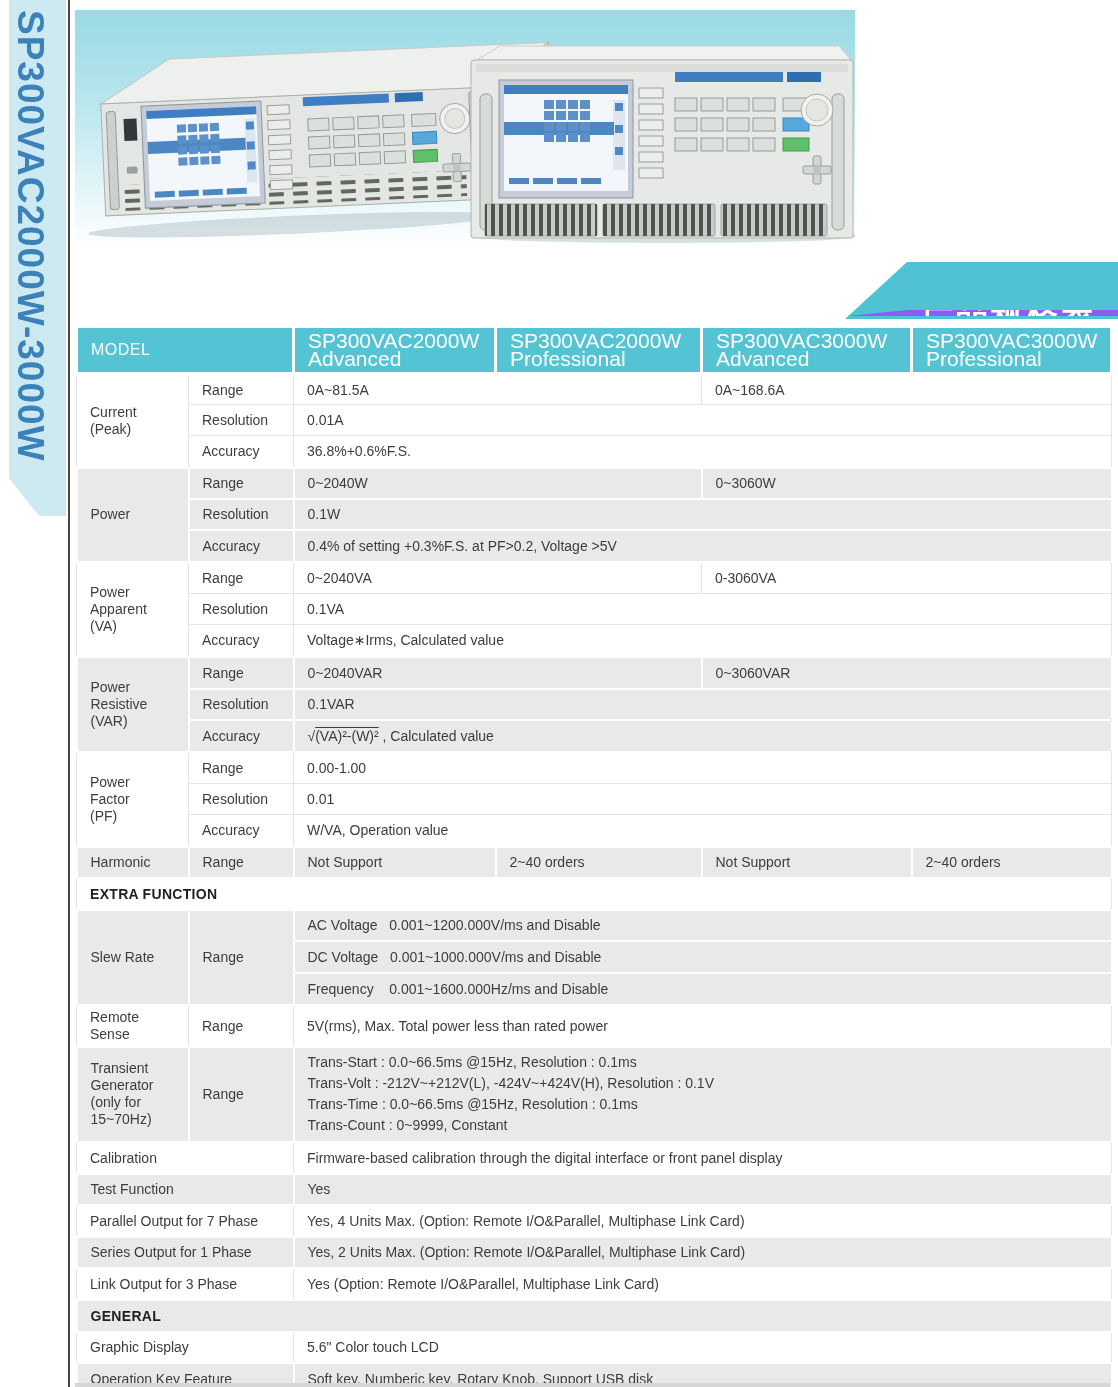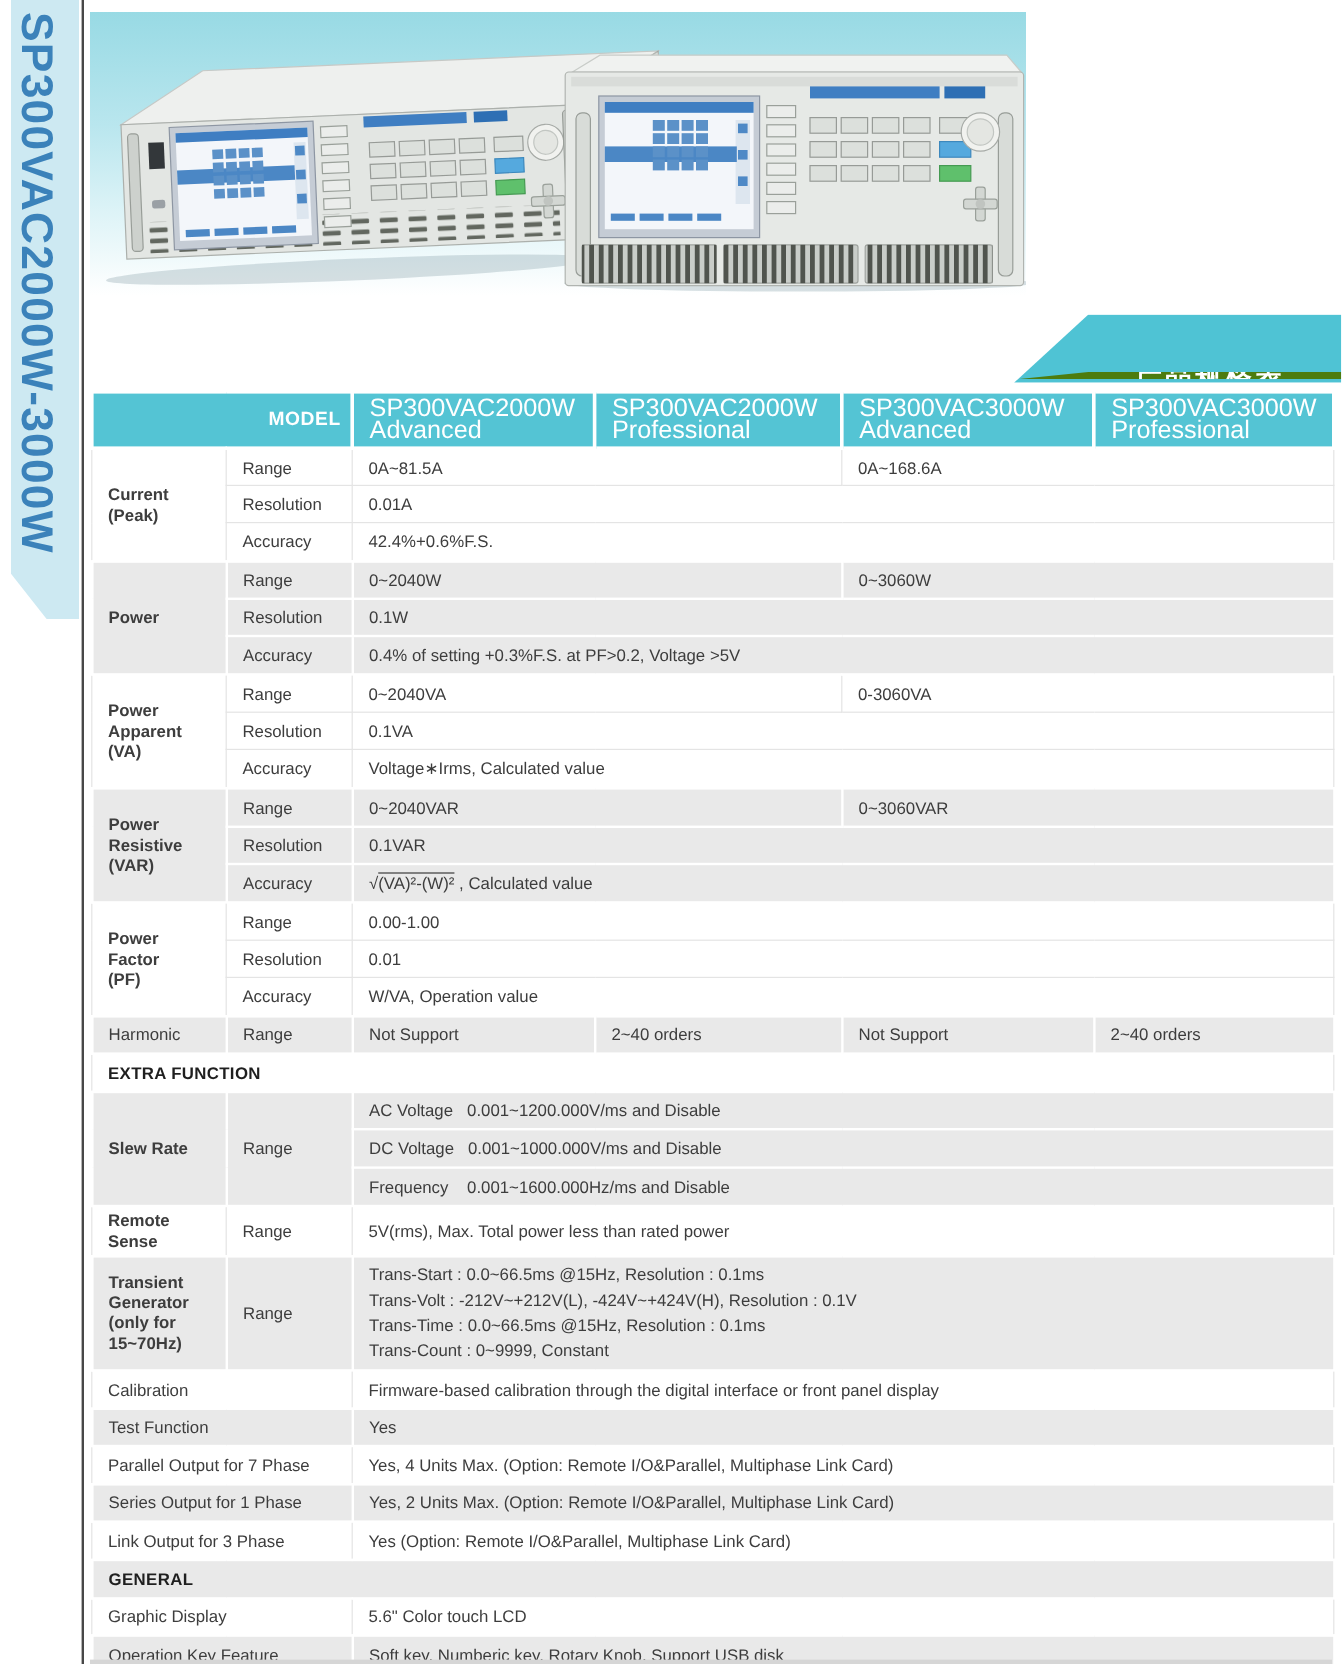--- a/index.html
+++ b/index.html
@@ -17,35 +17,35 @@
   .page-rule{position:absolute;left:68px;top:0;width:2px;height:1387px;background:#474747;}
 
   
   .hero{position:absolute;left:75px;top:10px;width:780px;height:236px;
     background:linear-gradient(180deg,#98dae4 0%,#b9e6ee 40%,#e2f5f8 75%,#ffffff 100%);}
   .hero svg{position:absolute;left:0;top:0;}
 
   
   .spec-banner{position:absolute;left:845px;top:262px;width:273px;height:57px;background:#4fc3d4;
     clip-path:polygon(62px 0,100% 0,100% 100%,0 100%);}
-  .spec-banner-inner{position:absolute;left:2px;top:3px;right:0;bottom:3px;background:#4d7c0f;
+  .spec-banner-inner{position:absolute;left:2px;top:3px;right:0;bottom:3px;background:#8b5cf6;
     clip-path:polygon(60px 0,100% 0,100% 100%,0 100%);
-    color:#fff;font-size:22px;font-weight:bold;letter-spacing:3px;
+    color:#fff;font-size:32px;font-weight:bold;letter-spacing:3px;
     display:flex;align-items:center;justify-content:center;padding-left:52px;margin-top:45px;}
 
   
   table.spec{position:absolute;left:75px;top:325px;width:1035px;border-collapse:collapse;
     table-layout:fixed;font-size:14px;color:#3d3d3d;}
   table.spec th,table.spec td{vertical-align:middle;padding:3px 8px 3px 13px;text-align:left;}
   table.spec thead th{background:#54c4d4;color:#fff;font-weight:normal;font-size:21px;
     line-height:18px;border:3px solid #fff;}
-  table.spec thead th.model{font-weight:bold;font-size:16px;letter-spacing:.5px;text-align:right;}
+  table.spec thead th.model{font-weight:normal;font-size:16px;letter-spacing:.5px;}
   tr.bw td{background:#fff;border:1px solid #e4e4e4;}
   tr.bg td{background:#e9e9e9;border:2px solid #fff;}
-  td.lbl{white-space:pre-line;line-height:17px;font-weight:bold;}
+  td.lbl{white-space:pre-line;line-height:17px;}
   td.sec{font-weight:bold;color:#1f1f1f;letter-spacing:.3px;}
   td.multiline{line-height:21px;}
   .vinc{text-decoration:overline;text-align:right;}
   tr.rHead{height:47px;} tr.r31{height:31px;} tr.r32{height:32px;} tr.r95{height:95px;}
   .tbl-bottom{position:absolute;left:75px;top:1383px;width:1035px;height:4px;background:#d6d6d6;}
 </style>
 </head>
 <body>
 
 <div id="page">
@@ -272,21 +272,21 @@
         <td>Range</td>
         <td colspan="2">0A~81.5A</td>
         <td colspan="2">0A~168.6A</td>
       </tr>
       <tr class="bw r31">
         <td>Resolution</td>
         <td colspan="4">0.01A</td>
       </tr>
       <tr class="bw r32">
         <td>Accuracy</td>
-        <td colspan="4">42.4%+0.6%F.S.</td>
+        <td colspan="4">36.8%+0.6%F.S.</td>
       </tr>
 
       <tr class="bg r31">
         <td class="lbl" rowspan="3">Power</td>
         <td>Range</td>
         <td colspan="2">0~2040W</td>
         <td colspan="2">0~3060W</td>
       </tr>
       <tr class="bg r31">
         <td>Resolution</td>

